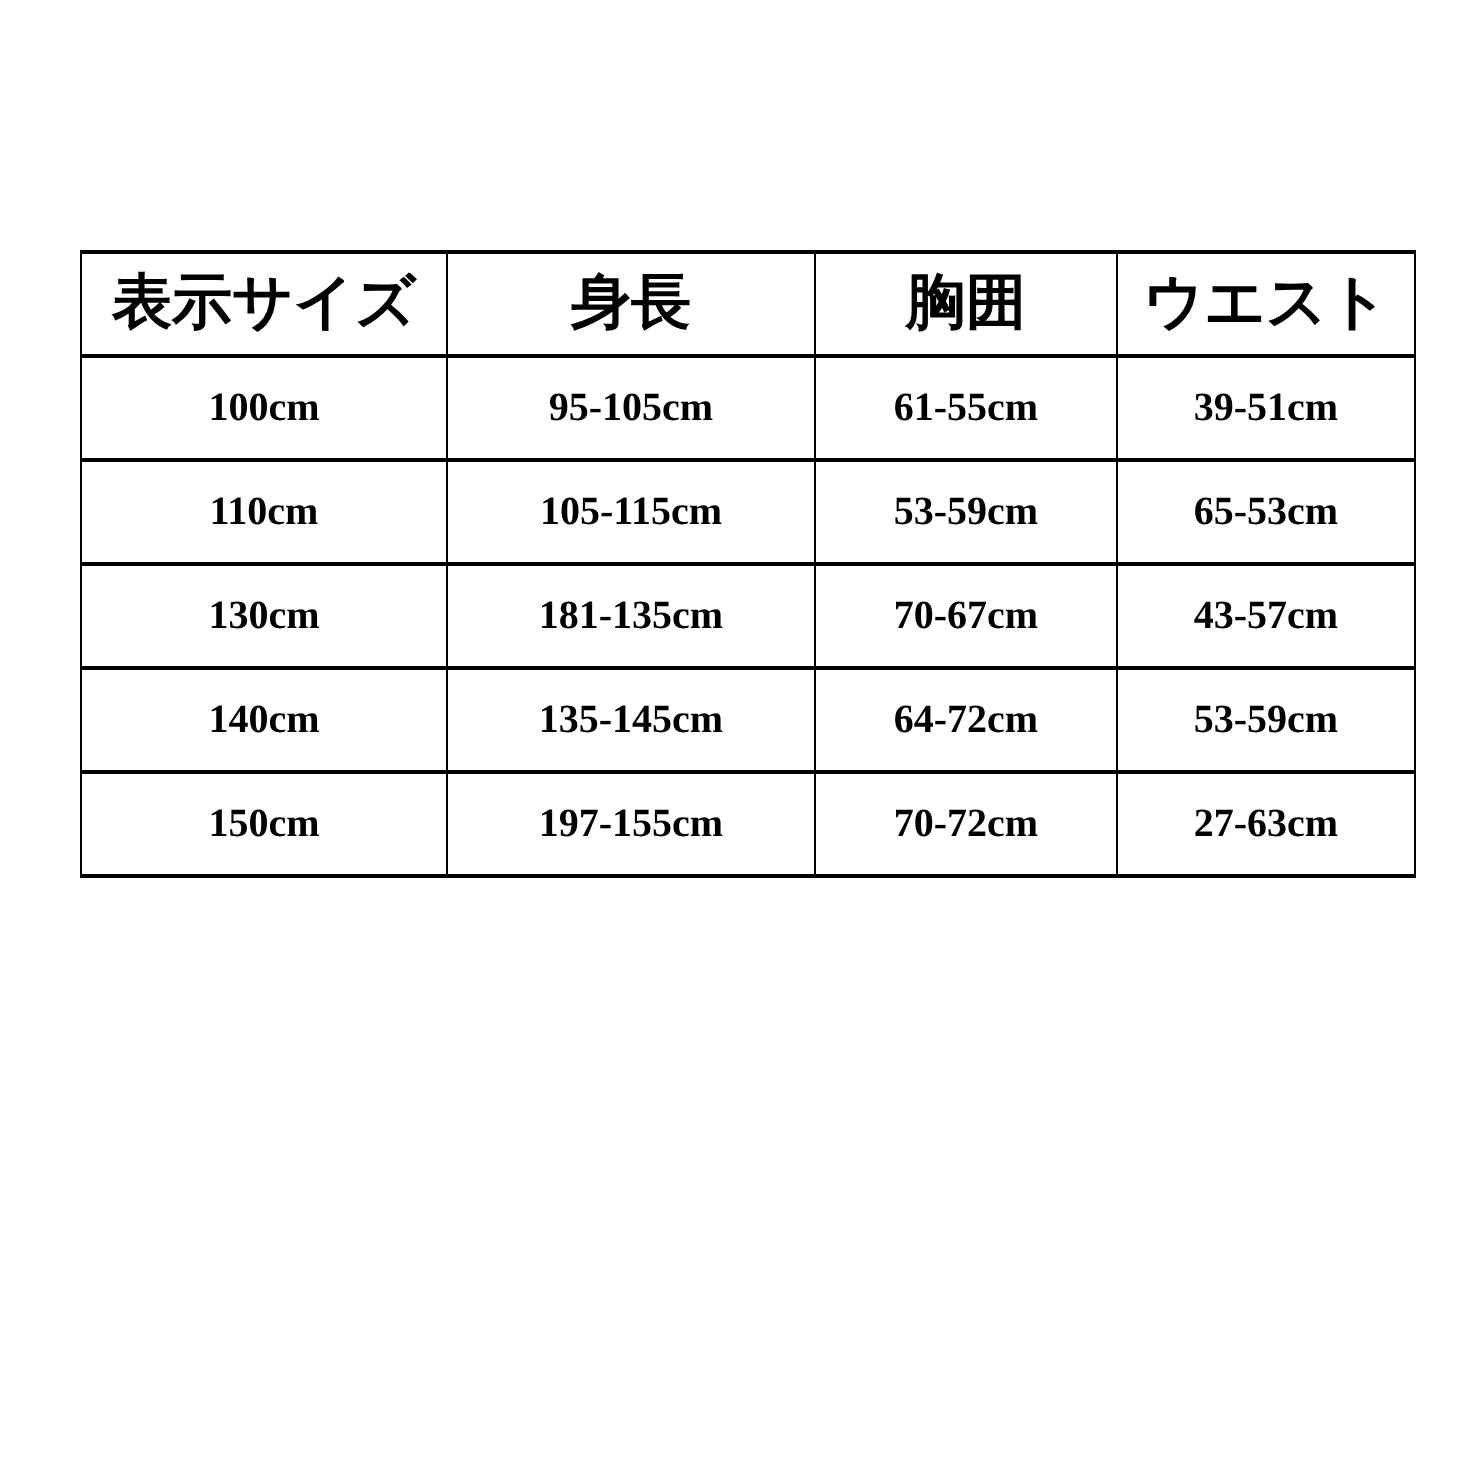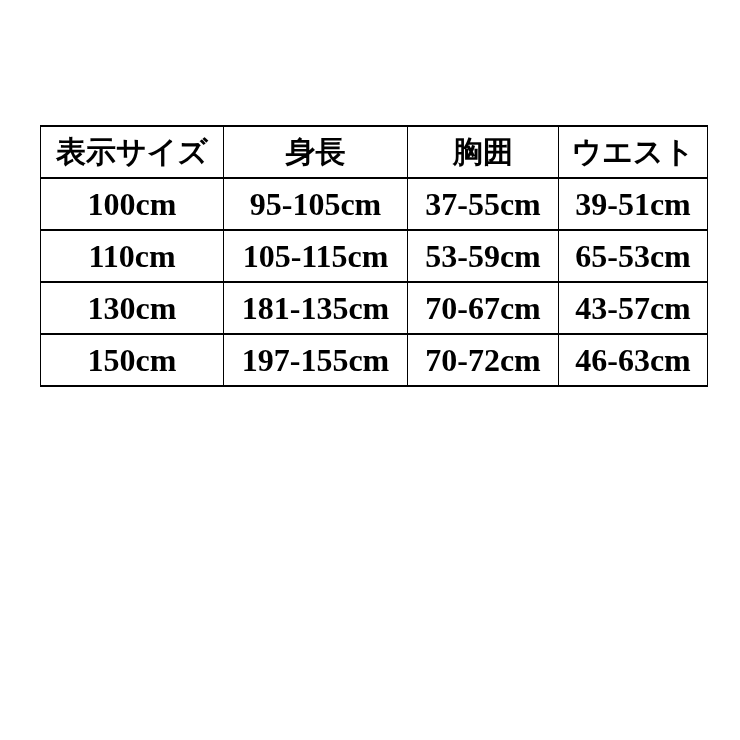--- a/index.html
+++ b/index.html
@@ -29,21 +29,21 @@
     border-top: 2px solid #000000;
     border-bottom: 2px solid #000000;
     border-left: 1px solid #000000;
     border-right: 1px solid #000000;
     height: 50px;
     padding: 0;
     text-align: center;
     vertical-align: middle;
     font-weight: bold;
     color: #000000;
-    font-size: 32px;
+    font-size: 20px;
     line-height: 1;
     white-space: nowrap;
   }
   .size-table th {
     font-size: 30px;
   }
 </style>
 </head>
 <body>
 
@@ -60,36 +60,42 @@
         <th>表示サイズ</th>
         <th>身長</th>
         <th>胸囲</th>
         <th>ウエスト</th>
       </tr>
     </thead>
     <tbody>
       <tr>
         <td>100cm</td>
         <td>95-105cm</td>
-        <td>37-55cm</td>
+        <td>61-55cm</td>
         <td>39-51cm</td>
       </tr>
       <tr>
         <td>110cm</td>
         <td>105-115cm</td>
         <td>53-59cm</td>
         <td>65-53cm</td>
       </tr>
       <tr>
         <td>130cm</td>
         <td>181-135cm</td>
         <td>70-67cm</td>
         <td>43-57cm</td>
       </tr>
       <tr>
+        <td>140cm</td>
+        <td>135-145cm</td>
+        <td>64-72cm</td>
+        <td>53-59cm</td>
+      </tr>
+      <tr>
         <td>150cm</td>
         <td>197-155cm</td>
         <td>70-72cm</td>
-        <td>46-63cm</td>
+        <td>27-63cm</td>
       </tr>
     </tbody>
   </table>
 </div>
 
 </body></html>

